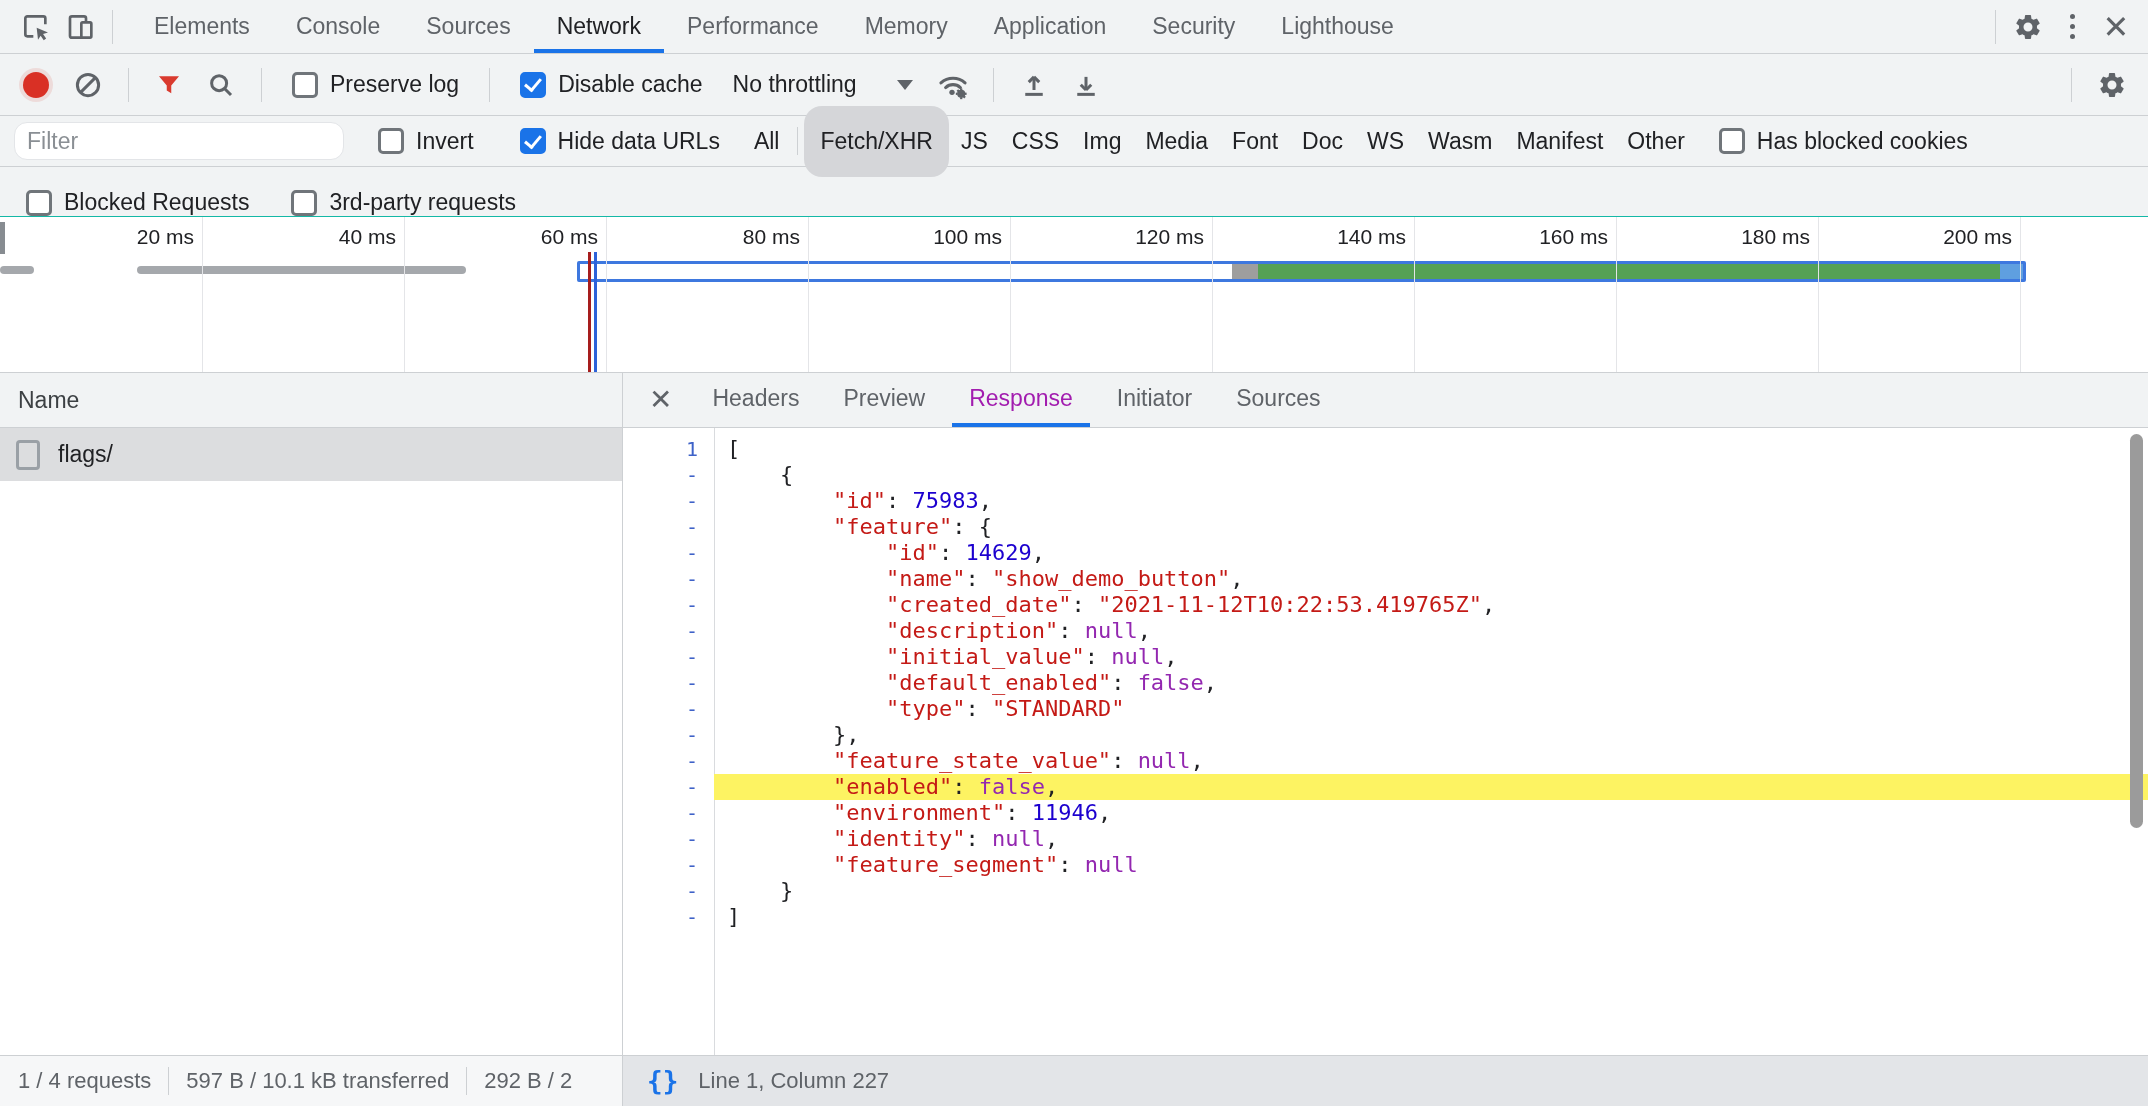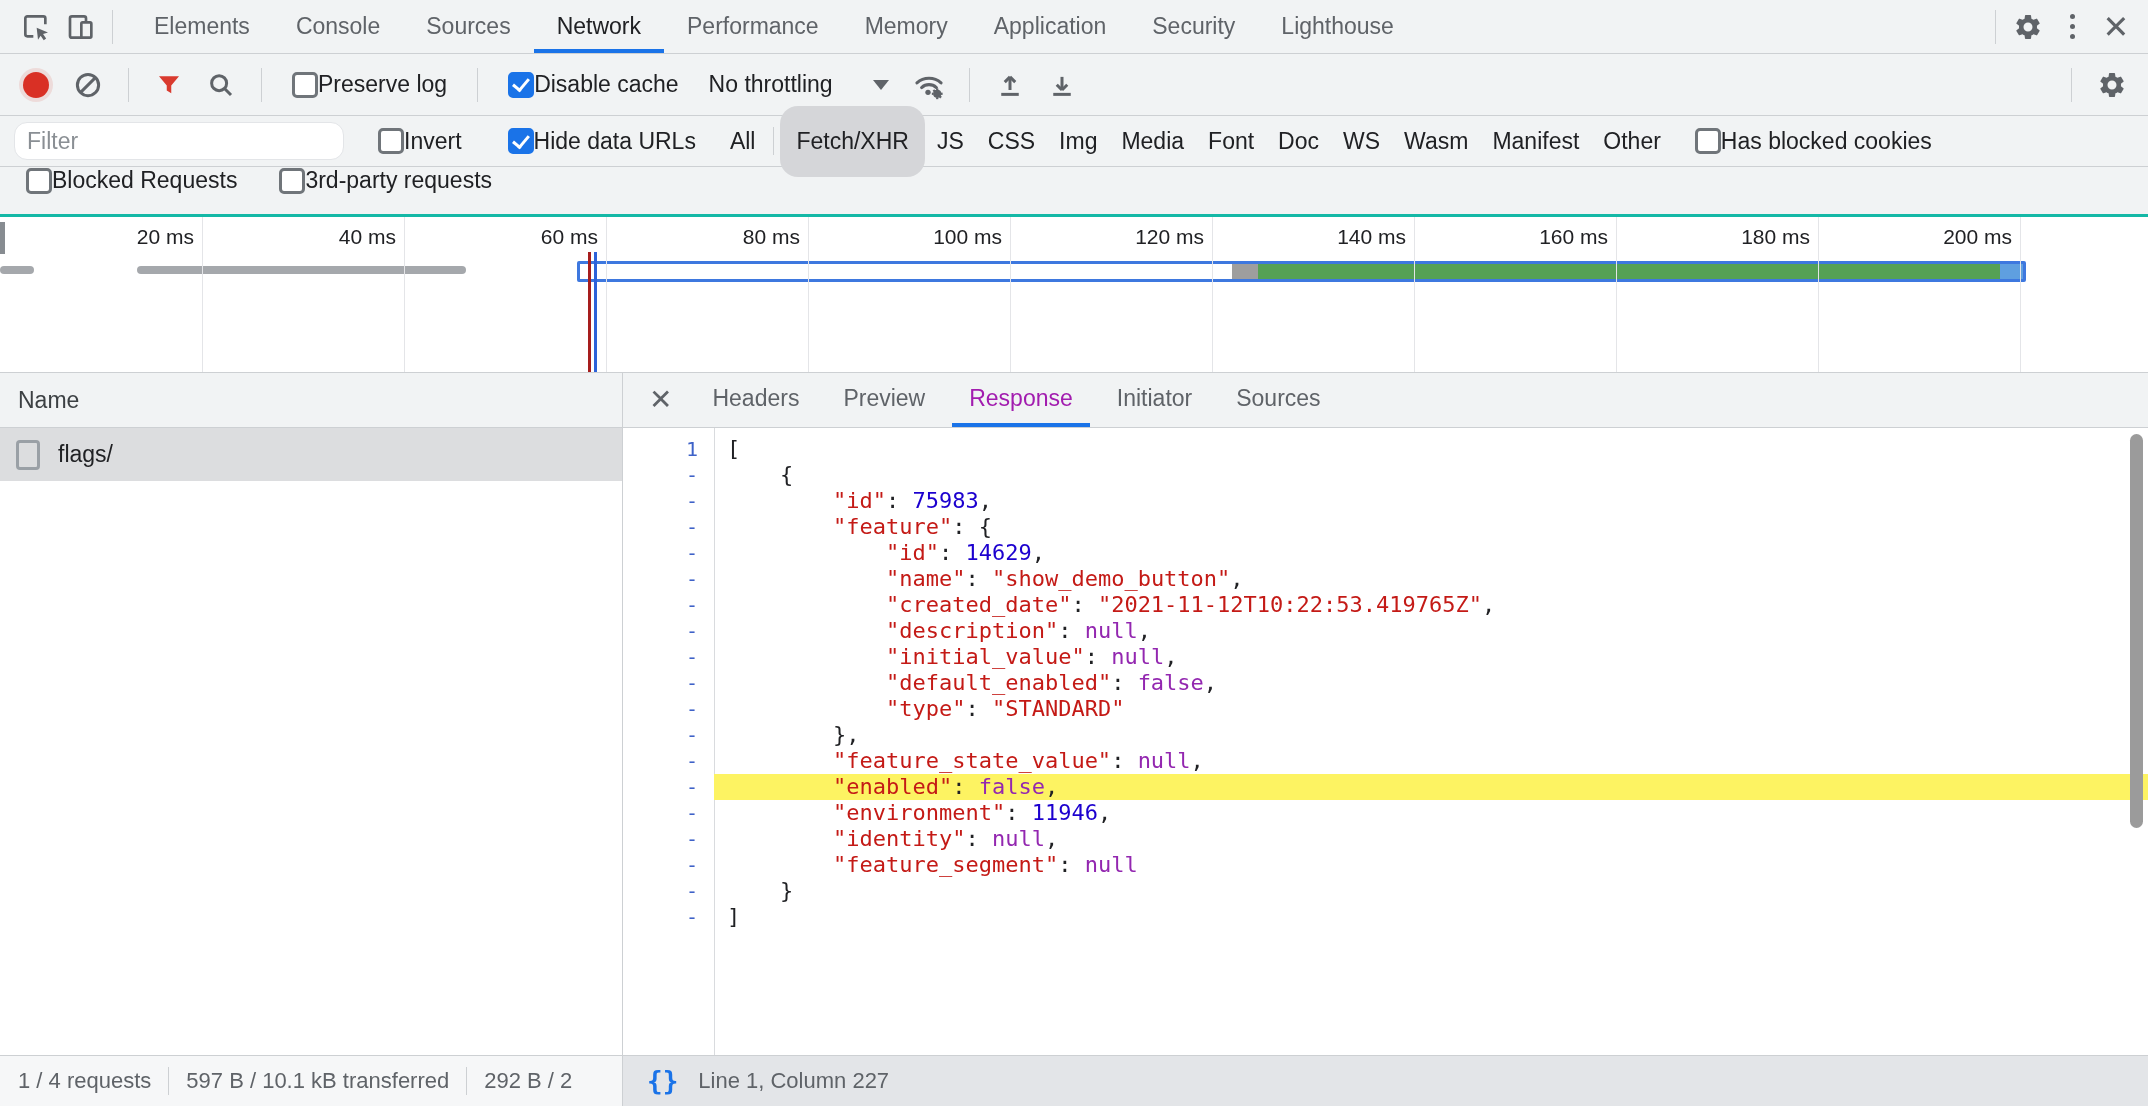--- a/index.html
+++ b/index.html
@@ -18,39 +18,39 @@
   .main-tab { padding: 0 23px; display: flex; align-items: center; font-size: 23px; color: #5f6368; border-top: 4px solid transparent; border-bottom: 4px solid transparent; cursor: default; }
   .main-tab.active { color: #202124; border-bottom-color: #1a73e8; }
   .push-right { margin-left: auto; }
   .dots { display: flex; flex-direction: column; gap: 5px; }
   .dots i { width: 5px; height: 5px; border-radius: 50%; background: #5f6368; }
   .close-char { font-size: 32px; color: #5f6368; line-height: 1; }
 
   
   .toolbar2 { height: 62px; background: #f1f3f4; border-bottom: 1px solid #cdd0d3; display: flex; align-items: center; padding: 0 14px; gap: 8px; }
   .record-dot { width: 26px; height: 26px; border-radius: 50%; background: #d93025; box-shadow: 0 0 0 4px rgba(217,48,37,.12); }
-  .cb-group { display: flex; align-items: center; margin: 0 12px; font-size: 23px; color: #202124; }
+  .cb-group { display: flex; align-items: center; gap: 12px; margin: 0 12px; font-size: 23px; color: #202124; }
   .cb { width: 26px; height: 26px; border: 3px solid #70757a; border-radius: 5px; background: #fff; display: flex; align-items: center; justify-content: center; flex: none; }
   .cb.checked { background: #1a73e8; border-color: #1a73e8; }
   .cb.checked::after { content: ""; width: 7px; height: 13px; border-right: 3px solid #fff; border-bottom: 3px solid #fff; transform: rotate(40deg); margin-bottom: 3px; }
   .throttle { display: flex; align-items: center; gap: 40px; margin: 0 10px; font-size: 23px; color: #202124; }
   .caret { width: 0; height: 0; border-left: 8px solid transparent; border-right: 8px solid transparent; border-top: 10px solid #5f6368; }
 
   
   .filterbar { height: 51px; background: #f1f3f4; border-bottom: 1px solid #cdd0d3; display: flex; align-items: center; padding: 0 14px; }
   .filter-input { width: 330px; height: 38px; background: #fff; border: 1px solid #e3e5e8; border-radius: 13px; padding: 0 12px; font-size: 23px; color: #1d4ed8; outline: none; font-family: "Liberation Sans", sans-serif; }
   .filter-input::placeholder { color: #8a8f94; }
   .filterbar .cb-group { margin-left: 34px; }
   .type-filters { display: flex; align-items: center; margin-left: 10px; }
   .type-pill { padding: 6px 12px; font-size: 23px; color: #202124; border-radius: 18px; white-space: nowrap; }
   .type-pill.active { background: #d5d6d9; padding: 22px 16px; }
   .small-div { width: 1px; height: 28px; background: #cdd0d3; margin: 0 6px; }
 
   
-  .checksbar { height: 50px; background: #f1f3f4; border-bottom: 3px solid #14b8a6; display: flex; align-items: flex-start; padding: 0 14px; gap: 18px; }
+  .checksbar { height: 50px; background: #f1f3f4; border-bottom: 1px solid #14b8a6; display: flex; align-items: flex-end; padding: 0 14px; gap: 18px; }
 
   
   .timeline { position: relative; height: 156px; background: #fff; border-bottom: 1px solid #cdd0d3; overflow: hidden; }
   .tick-line { position: absolute; top: 0; bottom: 0; width: 1px; background: #e4e5e8; }
   .tick-label { position: absolute; top: 8px; width: 152px; text-align: right; font-size: 21px; color: #202124; }
   .edge-sliver { position: absolute; left: 0; top: 5px; width: 5px; height: 32px; background: #878c91; }
   .ov-bar { position: absolute; top: 49px; height: 8px; background: #a5a8ac; border-radius: 4px; }
   .ov-bar.b1 { left: 0; width: 34px; }
   .ov-bar.b2 { left: 137px; width: 329px; }
   .wf-bar { position: absolute; left: 577px; top: 44px; width: 1449px; height: 21px; border: 3px solid #3e78df; border-radius: 2px; background: #fff; display: flex; overflow: hidden; }

